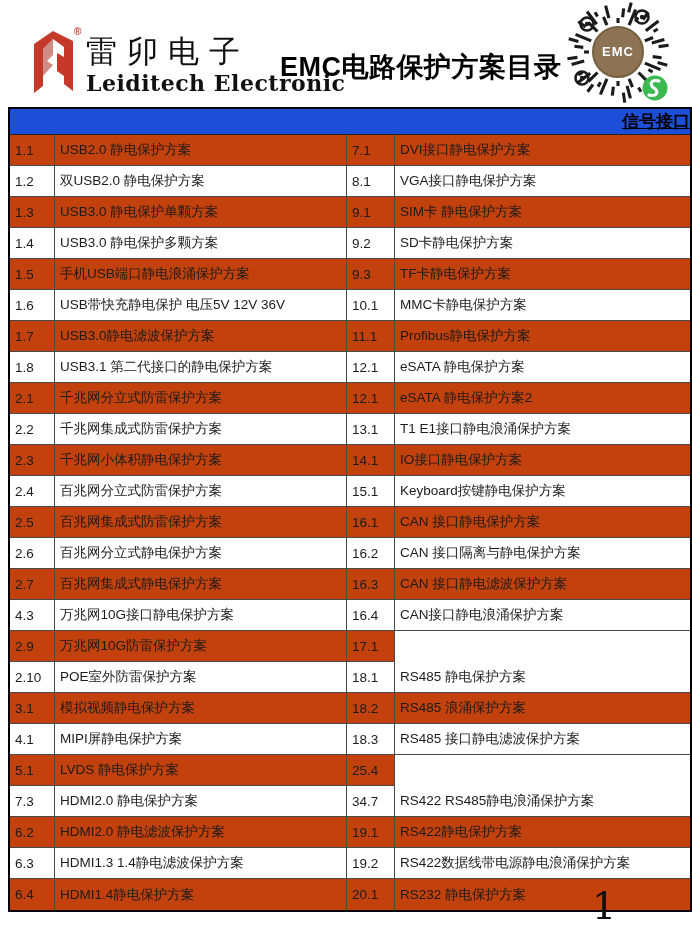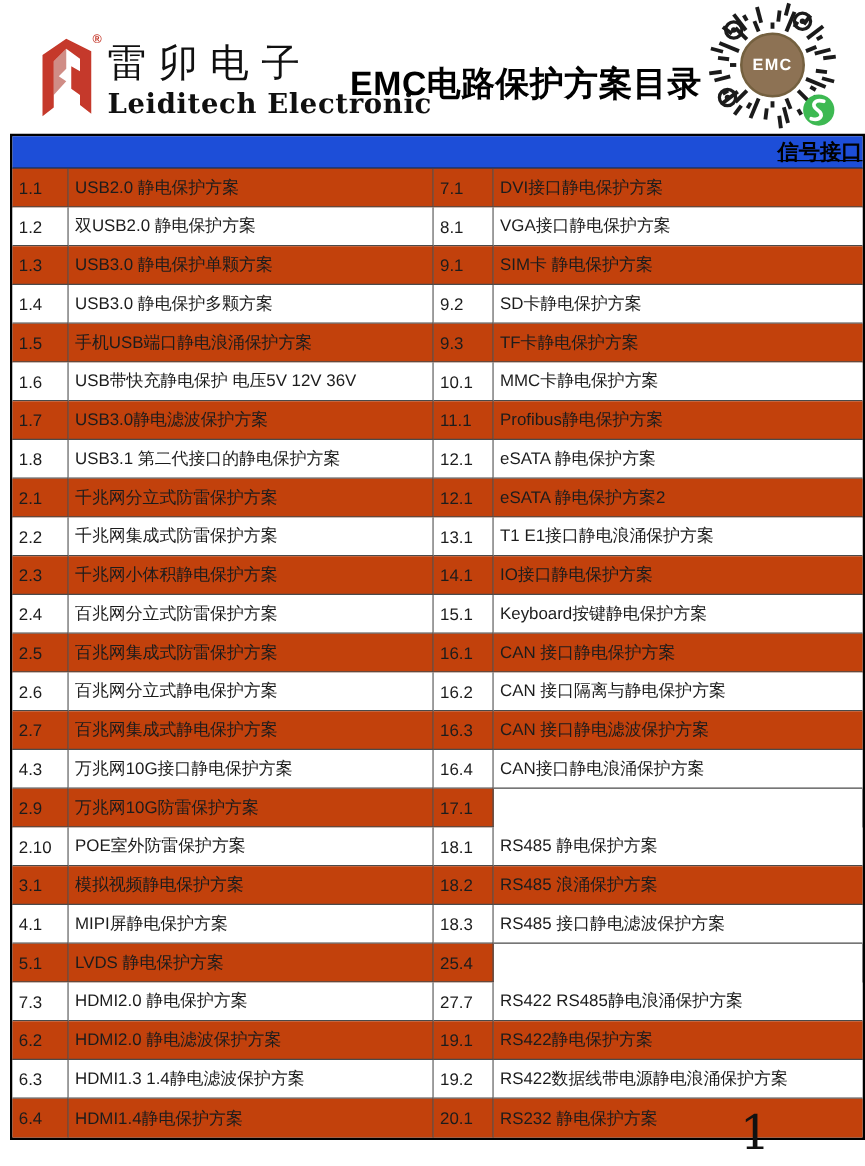--- a/index.html
+++ b/index.html
@@ -266,21 +266,21 @@
 
   <div class="row shaded">
     <div class="cell num">5.1</div>
     <div class="cell desc">LVDS 静电保护方案</div>
     <div class="cell num">25.4</div>
   </div>
 
   <div class="row">
     <div class="cell num">7.3</div>
     <div class="cell desc">HDMI2.0 静电保护方案</div>
-    <div class="cell num">27.7</div>
+    <div class="cell num">34.7</div>
     <div class="cell desc last">RS422 RS485静电浪涌保护方案</div>
   </div>
 
   <div class="row shaded">
     <div class="cell num">6.2</div>
     <div class="cell desc">HDMI2.0 静电滤波保护方案</div>
     <div class="cell num">19.1</div>
     <div class="cell desc last">RS422静电保护方案</div>
   </div>
 

